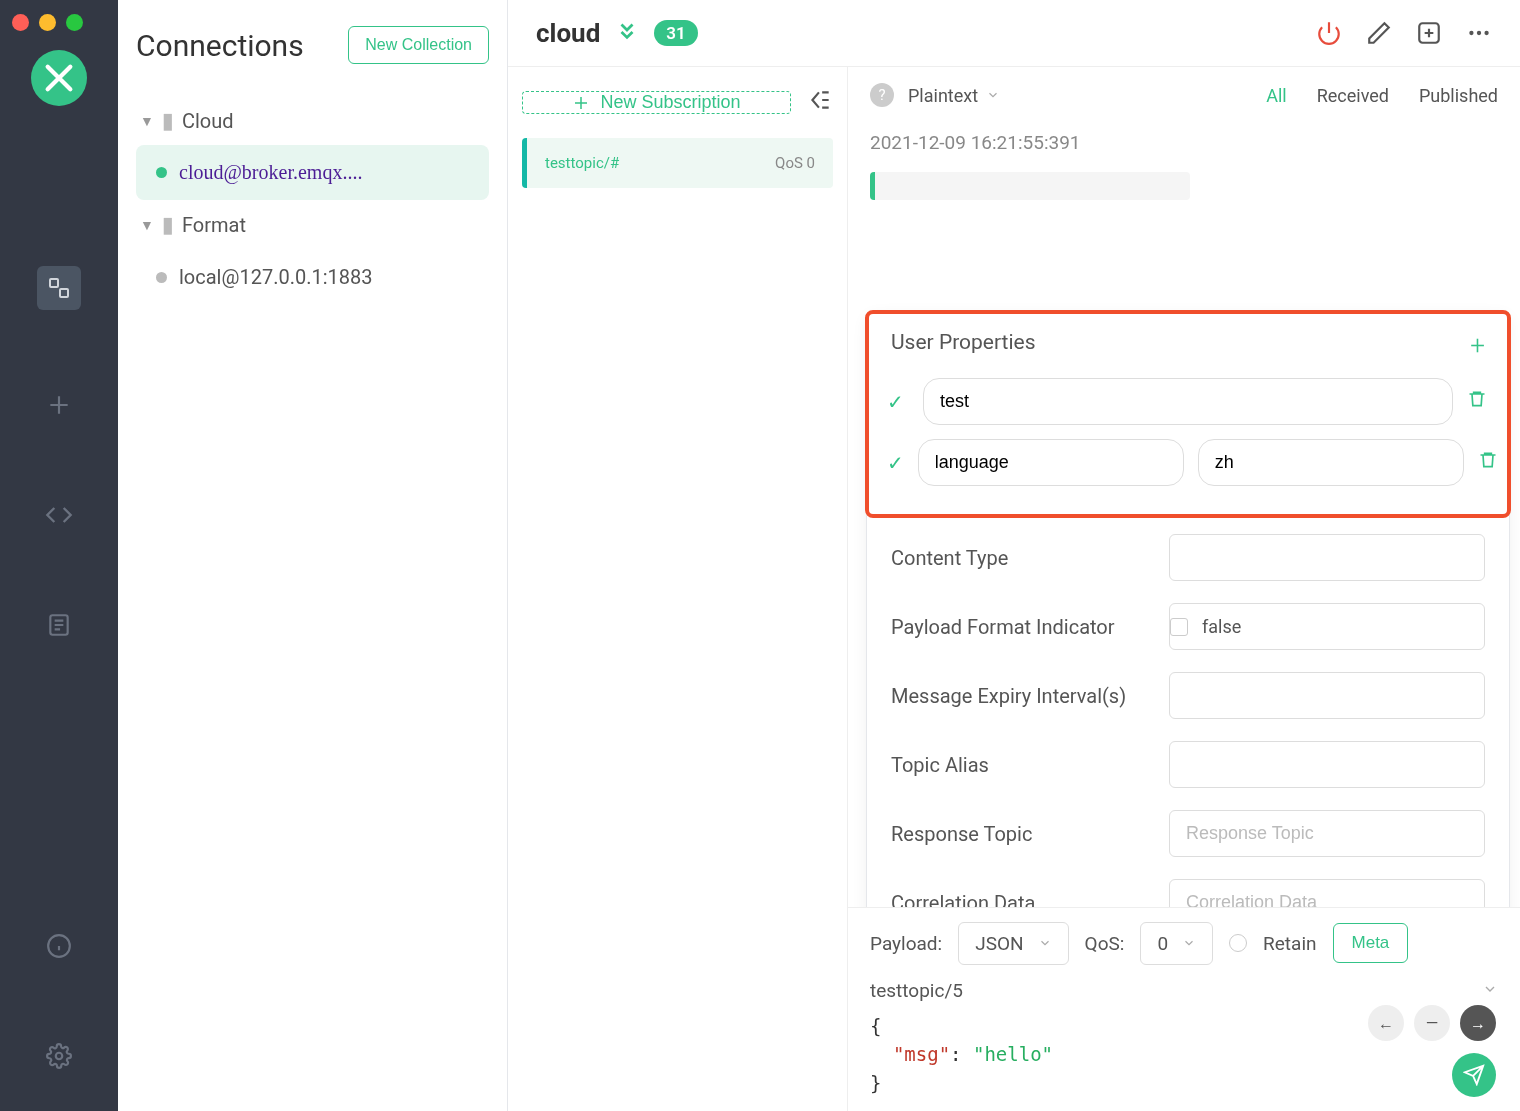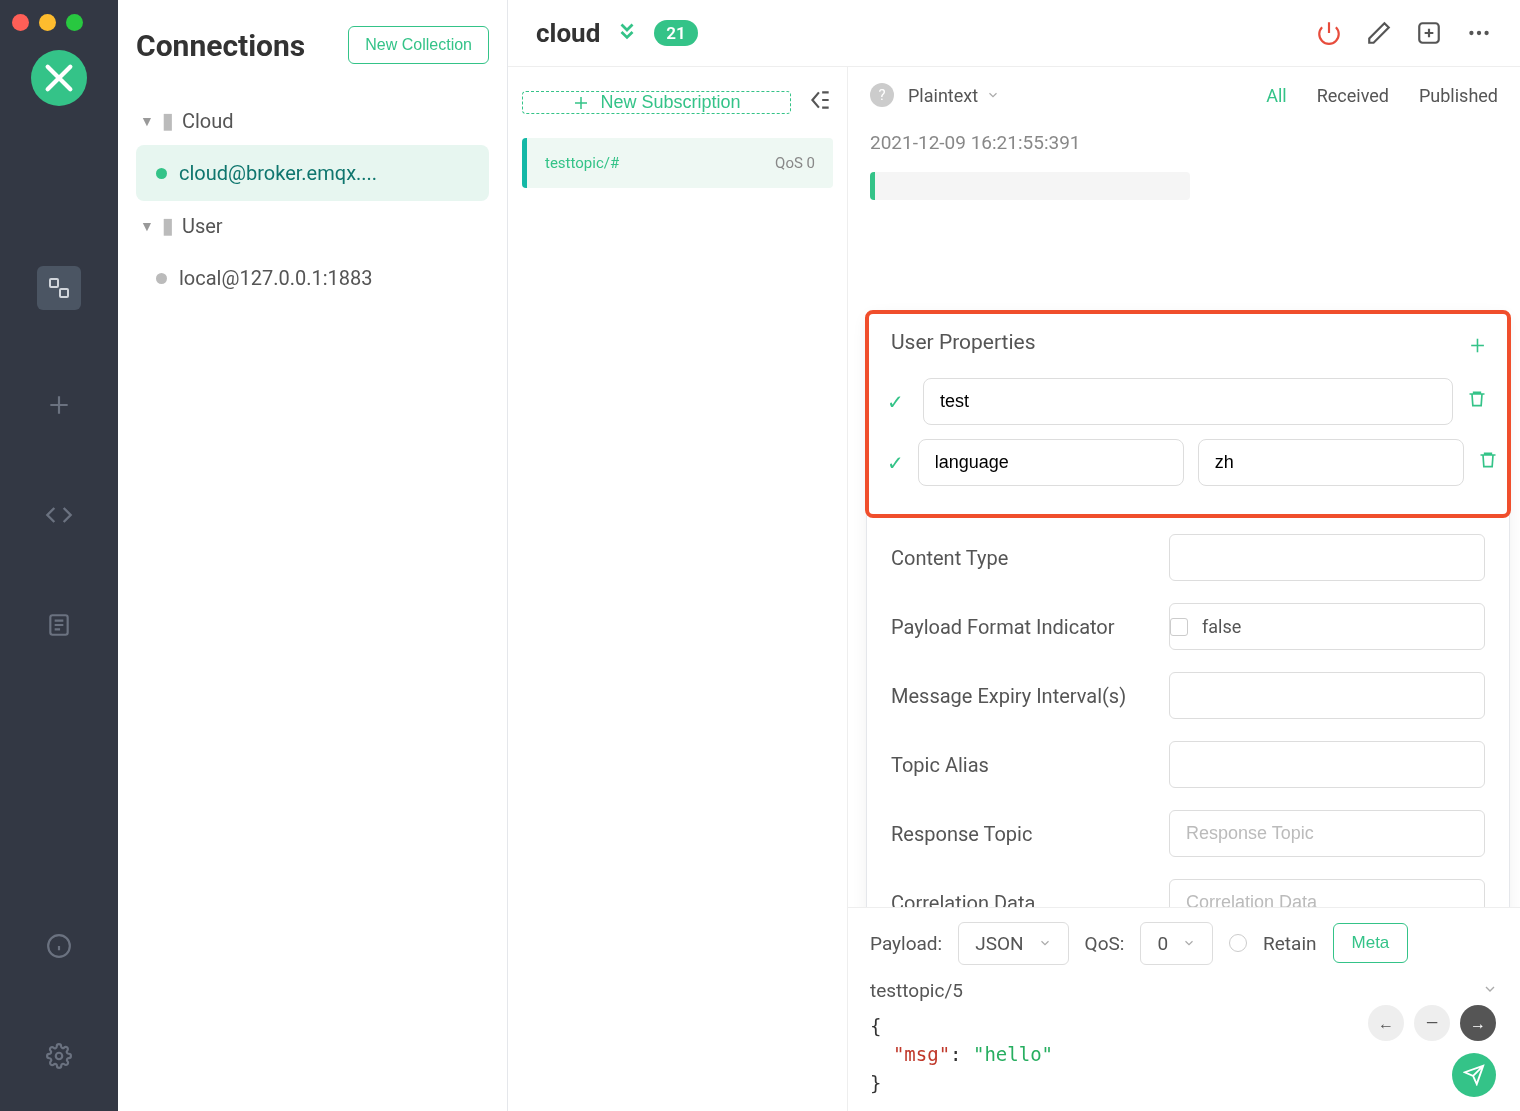--- a/index.html
+++ b/index.html
@@ -19,27 +19,27 @@
 .logo { width: 56px; height: 56px; border-radius: 50%; background: #34c388; display: flex; align-items: center; justify-content: center; margin-bottom: 160px; }
 .logo svg { width: 34px; height: 34px; }
 .nav-icons { display: flex; flex-direction: column; gap: 80px; align-items: center; flex: 1; }
 .nav-icon { width: 30px; height: 30px; color: #6b7280; cursor: pointer; display: flex; align-items: center; justify-content: center; }
 .nav-icon.active { background: #4b5563; border-radius: 6px; padding: 8px; width: 44px; height: 44px; color: #d1d5db; }
 .nav-bottom { display: flex; flex-direction: column; gap: 80px; padding-bottom: 40px; align-items: center;}
 
 
 .connections-panel { width: 390px; background: #fff; border-right: 1px solid #e5e7eb; padding: 26px 18px; }
 .conn-header { display: flex; justify-content: space-between; align-items: center; margin-bottom: 32px; }
-.conn-title { font-size: 30px; font-weight: 700; color: #333; }
+.conn-title { font-size: 30px; font-weight: 400; color: #333; }
 .new-coll-btn { border: 1.5px solid #34c388; color: #34c388; background: #fff; border-radius: 6px; padding: 9px 16px; font-size: 16px; cursor: pointer; }
 .tree-node { display: flex; align-items: center; gap: 8px; padding: 12px 4px; font-size: 20px; color: #555; cursor: pointer; }
 .tree-node .chevron { color: #999; font-size: 14px; }
 .folder-icon { color: #bbb; font-size: 22px; }
 .conn-item { display: flex; align-items: center; gap: 12px; padding: 16px 20px; font-size: 20px; border-radius: 8px; cursor: pointer; }
-.conn-item.active { background: #e7f6f0; color: #0f766e; }
+.conn-item.active { background: #e7f6f0; color: #4c1d95; font-family: Liberation Serif, serif; }
 .dot { width: 11px; height: 11px; border-radius: 50%; background: #34c388; }
 .dot.gray { background: #bbb; }
 .conn-item.gray { color: #555; }
 
 
 .main { flex: 1; display: flex; flex-direction: column; }
 .topbar { display: flex; align-items: center; padding: 18px 28px; border-bottom: 1px solid #eee; gap: 16px; }
 .topbar-title { font-size: 26px; font-weight: 700; }
 .chev-down { color: #34c388; font-size: 22px; }
 .badge { background: #34c388; color: #fff; border-radius: 14px; padding: 3px 12px; font-size: 17px; font-weight: 600; }
@@ -71,21 +71,21 @@
 .msg-bubble { margin: 10px 22px; background:#f5f5f5; border-left: 5px solid #34c388; border-radius:4px; height:28px; width: 320px;}
 
 
 .meta-panel { position:absolute; top: 244px; right: 10px; left: 18px; background:#fff; border: 1px solid #e5e7eb; border-radius:10px; box-shadow: 0 4px 16px rgba(0,0,0,0.06); padding: 20px 24px; }
 .highlight-box { border: 4px solid #f04e2c; border-radius:8px; padding: 16px 14px 14px; margin: -22px -26px 16px; }
 .up-header { display:flex; justify-content:space-between; align-items:flex-start; margin-bottom:18px; padding: 0 8px;}
 .up-title { font-size:21px; color:#555; }
 .plus-btn { color:#34c388; font-size:26px; cursor:pointer; font-weight:300;}
 .up-row { display:flex; align-items:center; gap:14px; margin-bottom:14px; padding: 0 4px;}
 .check { color:#34c388; font-size:20px; width:22px;}
-.up-input { flex:1; border:1px solid #ddd; border-radius:8px; padding:12px 16px; font-size:18px; }
+.up-input { flex:1; border:1px solid #ddd; border-radius:16px; padding:12px 16px; font-size:18px; }
 .trash { color:#34c388; font-size:20px; cursor:pointer; width:22px;}
 
 .form-row { display:flex; align-items:center; margin-bottom:22px; gap: 18px; }
 .form-label { font-size:20px; color:#555; width: 260px; }
 .form-input { flex:1; border:1px solid #ddd; border-radius:6px; padding:12px 16px; font-size:18px; min-width:0;}
 .pfi-box { flex:1; border:1px solid #ddd; border-radius:6px; padding:12px 0; font-size:18px; display:flex; gap:14px; align-items:center; color:#555;}
 .checkbox-sq { width:18px; height:18px; border:1.5px solid #ccc; border-radius:3px;}
 .panel-actions { display:flex; justify-content:flex-end; gap:26px; font-size:19px; padding-top:6px;}
 .panel-actions .reset { color:#555; cursor:pointer;}
 .panel-actions .save { color:#34c388; cursor:pointer;}
@@ -176,37 +176,37 @@
       <span class="folder-icon">▮</span>
       <span>Cloud</span>
     </div>
     <div class="conn-item active">
       <span class="dot"></span>
       <span>cloud@broker.emqx....</span>
     </div>
     <div class="tree-node">
       <span class="chevron">▼</span>
       <span class="folder-icon">▮</span>
-      <span>User</span>
+      <span>Format</span>
     </div>
     <div class="conn-item gray">
       <span class="dot gray"></span>
       <span>local@127.0.0.1:1883</span>
     </div>
   </div>
 
   <div class="main">
     <div class="topbar">
       <span class="topbar-title">cloud</span>
       <span class="chev-down">
         <svg width="22" height="22" viewBox="0 0 24 24" fill="none" stroke="#34c388" stroke-width="3">
             <path d="M6 5l6 6 6-6M6 13l6 6 6-6"></path>
           </svg>
       </span>
-      <span class="badge">21</span>
+      <span class="badge">31</span>
       <div class="topbar-spacer"></div>
       <div class="topbar-actions">
         <span class="topbar-icon red">
           <svg width="26" height="26" viewBox="0 0 24 24" fill="none" stroke="currentColor" stroke-width="2">
               <path d="M18.36 6.64a9 9 0 11-12.73 0M12 2v10"></path>
             </svg>
         </span>
         <span class="topbar-icon">
           <svg width="26" height="26" viewBox="0 0 24 24" fill="none" stroke="currentColor" stroke-width="2">
               <path d="M17 3l4 4L7 21H3v-4L17 3z"></path>

